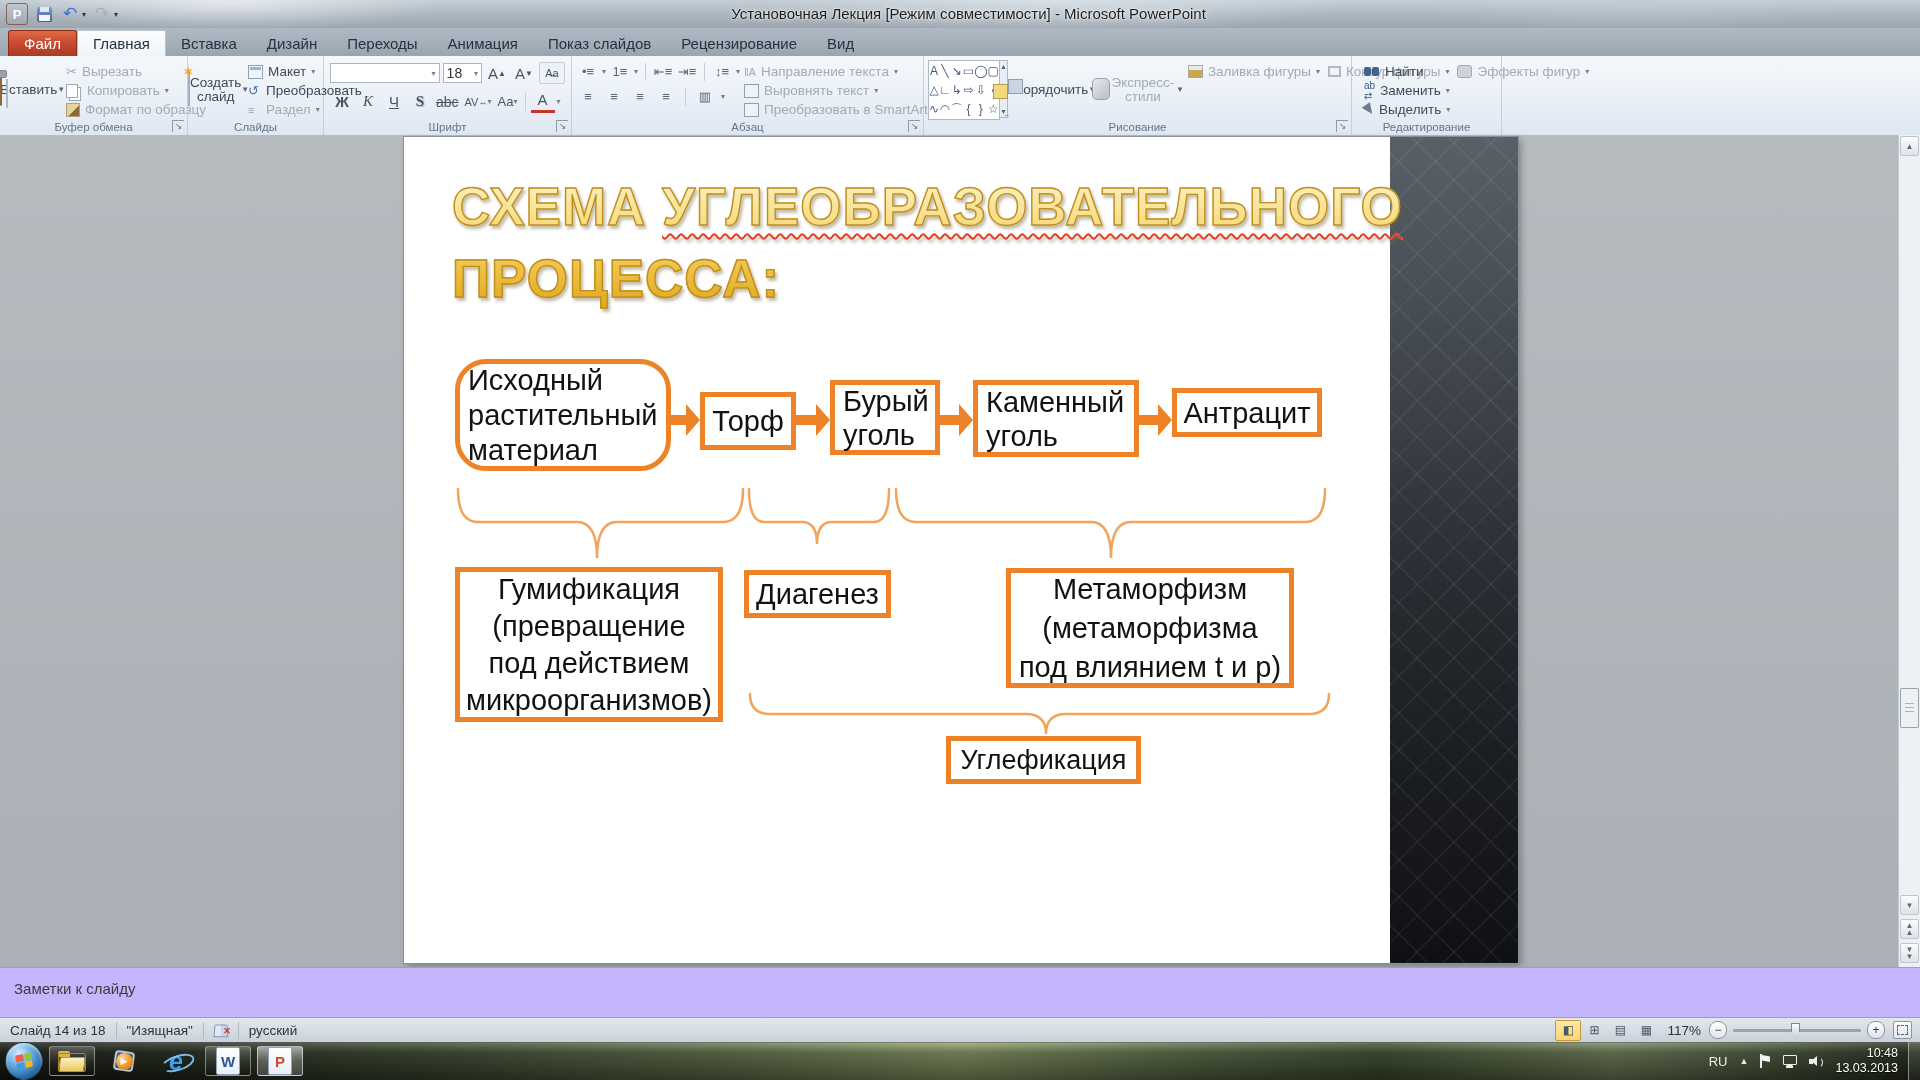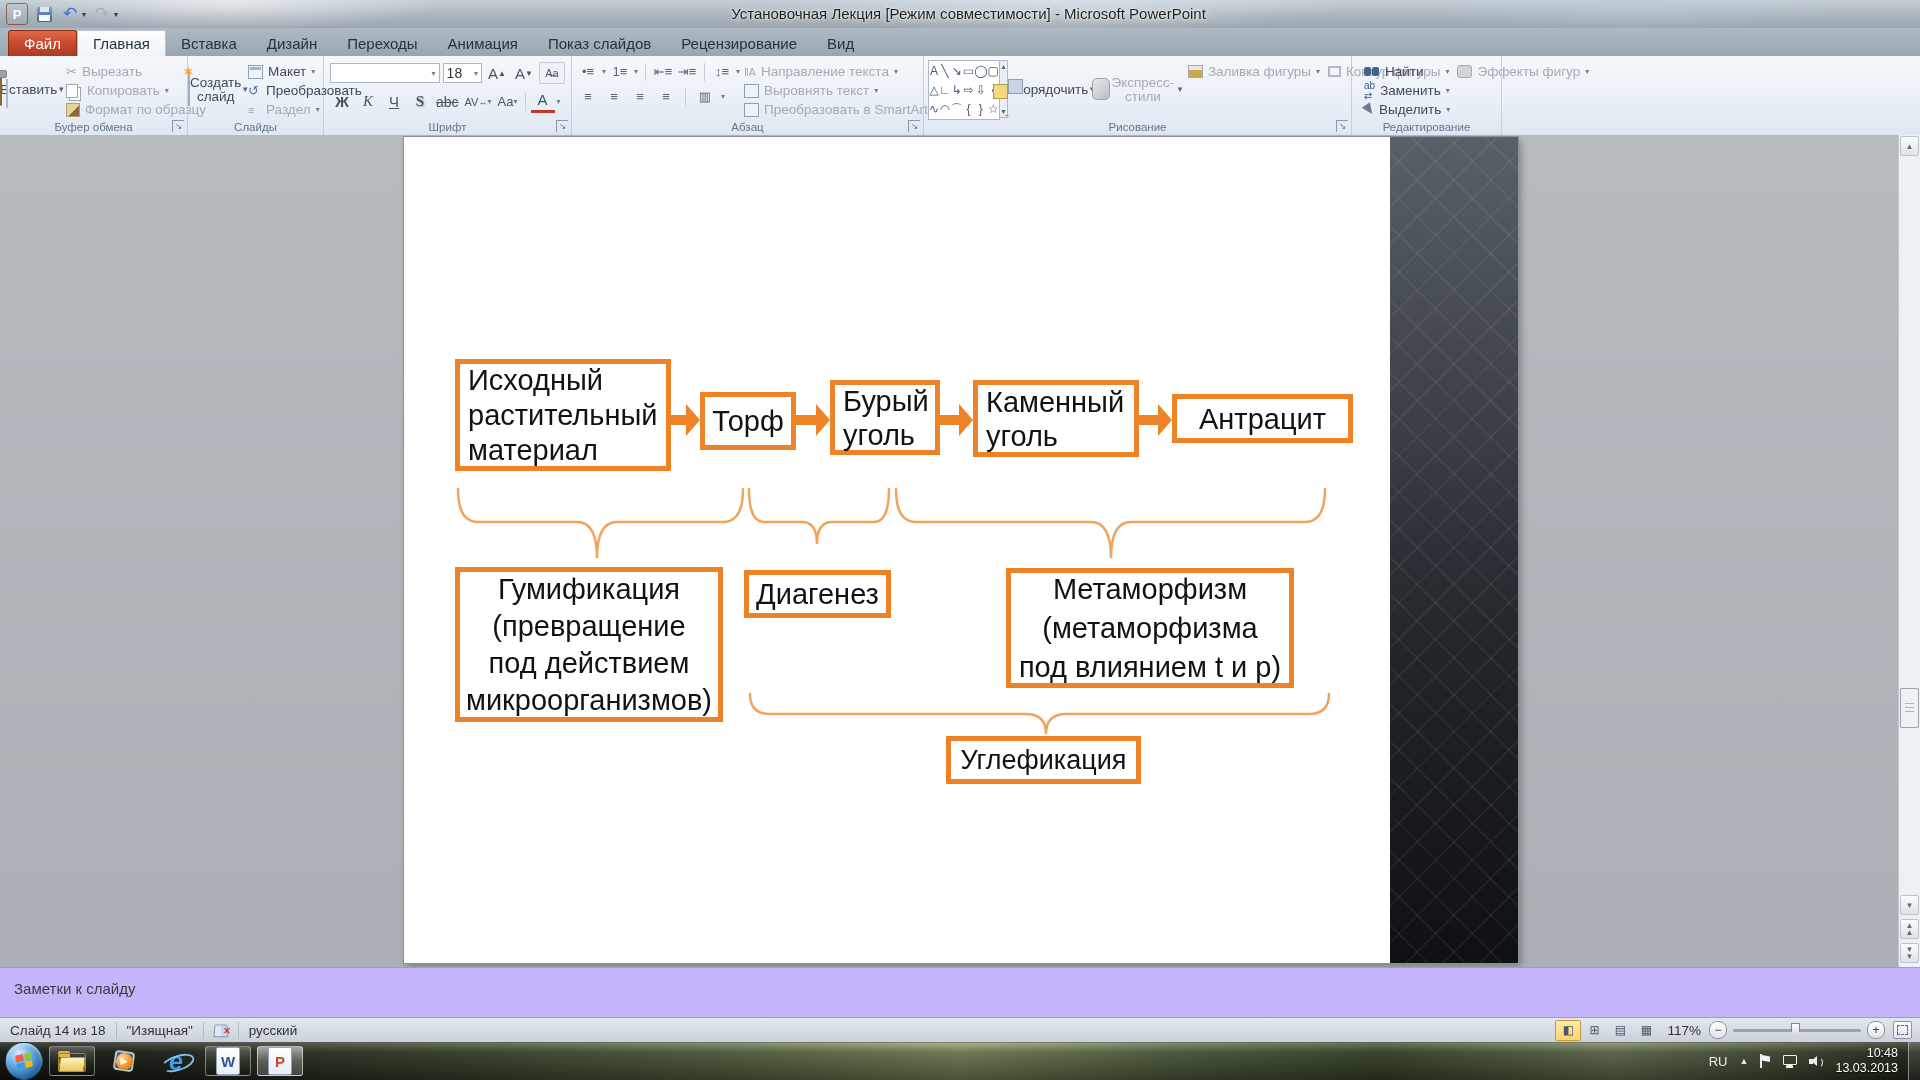--- a/index.html
+++ b/index.html
@@ -476,42 +476,46 @@
       </div>
     </div>
     <div class="rgroup-label">Редактирование</div>
   </div>
 </div>
 
 <div class="band" id="workarea">
   <div id="slide">
     <div id="slide-deco"></div>
 
-
-    <div class="obox leftal prelines" style="left:51px;top:222px;width:216px;height:112px;line-height:35px;">Исходный
+    <div id="slide-title" class="gold">
+      <span>СХЕМА </span><span id="title-word2">УГЛЕОБРАЗОВАТЕЛЬНОГО</span><br>
+      <span>ПРОЦЕССА:</span>
+    </div>
+
+    <div class="obox leftal prelines" style="left:51px;top:222px;width:216px;height:112px;line-height:35px;border-radius:31px;">Исходный
 растительный
 материал</div>
     <div class="harrow" style="left:267px;top:267px;width:29px;">
         <span class="shaft"></span>
       </div>
     <div class="obox prelines" style="left:296px;top:255px;width:96px;height:58px;">Торф</div>
     <div class="harrow" style="left:392px;top:267px;width:34px;">
         <span class="shaft"></span>
       </div>
     <div class="obox leftal prelines" style="left:426px;top:243px;width:110px;height:75px;line-height:34px;">Бурый
 уголь</div>
     <div class="harrow" style="left:536px;top:267px;width:33px;">
         <span class="shaft"></span>
       </div>
     <div class="obox leftal prelines" style="left:569px;top:243px;width:166px;height:77px;line-height:34px;">Каменный
 уголь</div>
     <div class="harrow" style="left:735px;top:267px;width:33px;">
         <span class="shaft"></span>
       </div>
-    <div class="obox prelines" style="left:768px;top:257px;width:181px;height:49px;">Антрацит</div>
+    <div class="obox prelines" style="left:768px;top:251px;width:150px;height:49px;">Антрацит</div>
 
     <svg id="braces" width="1114" height="826" viewBox="0 0 1114 826">
       <g fill="none" stroke="var(--brace)" stroke-width="2.5" stroke-linecap="round">
         <path d="M54,352 Q54,385 74,385 L173,385 Q193,385 193,421 Q193,385 213,385 L319,385 Q339,385 339,352"></path>
         <path d="M345,352 Q345,385 360,385 L398,385 Q413,385 413,407 Q413,385 428,385 L470,385 Q485,385 485,352"></path>
         <path d="M492,352 Q492,385 512,385 L687,385 Q707,385 707,421 Q707,385 727,385 L901,385 Q921,385 921,352"></path>
         <path d="M346,557 Q346,577 366,577 L622,577 Q642,577 642,597 Q642,577 662,577 L905,577 Q925,577 925,557"></path>
       </g>
     </svg>
 

